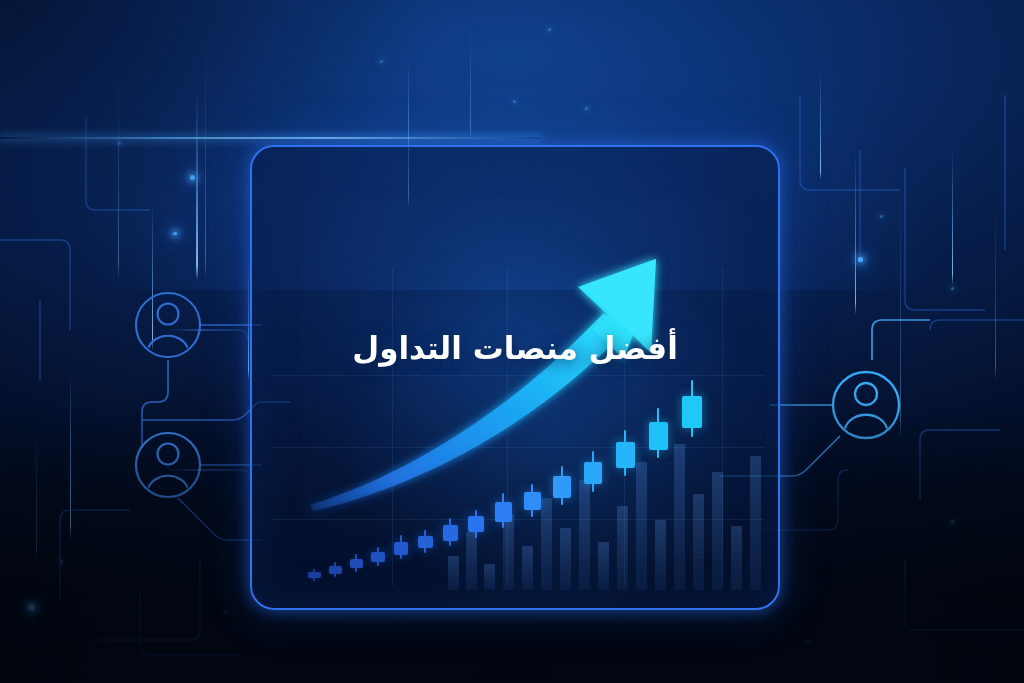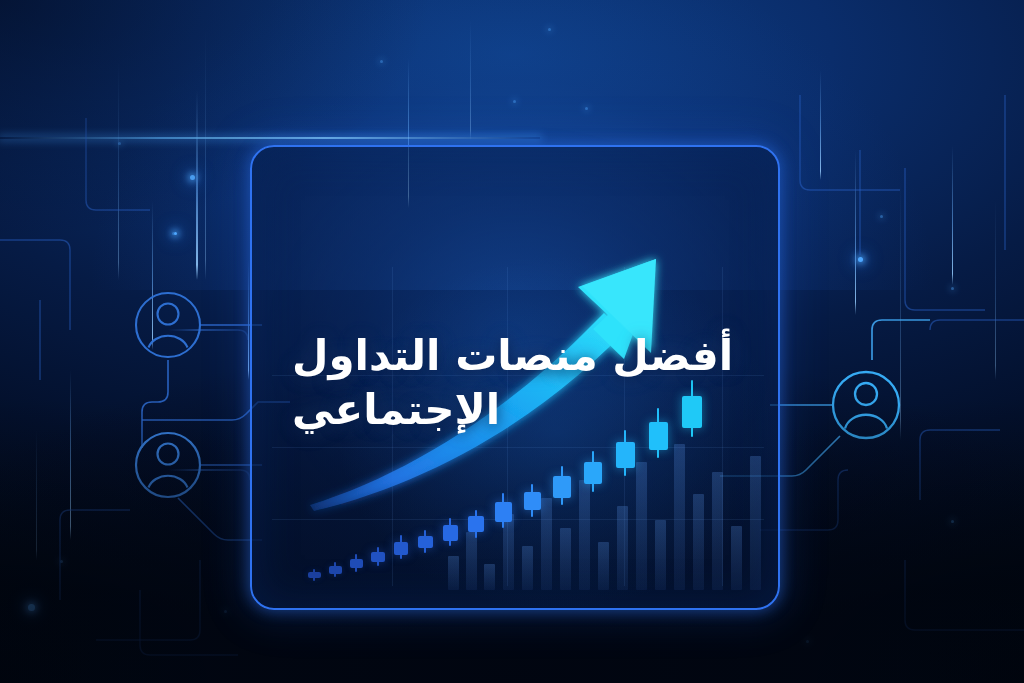--- a/index.html
+++ b/index.html
@@ -82,22 +82,22 @@
   }
   .card-inner-glow{
     position:absolute;inset:0;border-radius:22px;
     background:radial-gradient(60% 55% at 58% 62%, rgba(30,110,215,.22) 0%, rgba(0,0,0,0) 70%);
     pointer-events:none;
   }
 
   
   .headline{
     position:absolute;left:0;right:0;top:182px;
-    text-align:left;direction:rtl;
-    color:#ffffff;font-weight:700;font-size:42px;line-height:1.28;
+    text-align:center;direction:rtl;
+    color:#ffffff;font-weight:700;font-size:31px;line-height:1.28;
     text-shadow:0 2px 14px rgba(0,20,60,.75),0 0 22px rgba(120,180,255,.22);
     padding:0 40px;box-sizing:border-box;
     z-index:30;
     pointer-events:none;
   }
   .headline .l2{display:block;}
 
   
   .chart{position:absolute;left:0;top:0;width:526px;height:461px;}
   .gridline{position:absolute;background:rgba(120,175,255,.10);}
@@ -346,17 +346,16 @@
                    C 288 272, 178 336, 62 364 Z" fill="url(#arrowGrad)"></path>
 
           <path d="M404 112 L326 140 L356 168 L341 182 L372 212 L400 134 Z" fill="#2ee2fb"></path>
           <path d="M404 112 L330 139 L399 206 Z" fill="#37e6fc"></path>
         </g>
       </svg>
     </div>
 
     <div class="headline">
       <span>أفضل منصات التداول</span>
-      <span class="l2">الإجتماعي</span>
     </div>
   </div>
 
 </div>
 
 </body></html>

